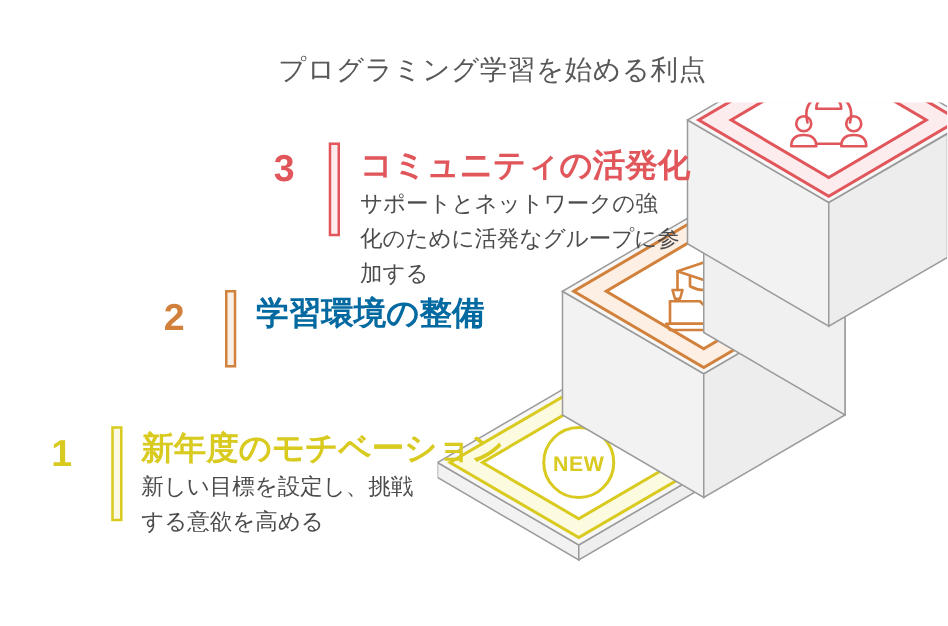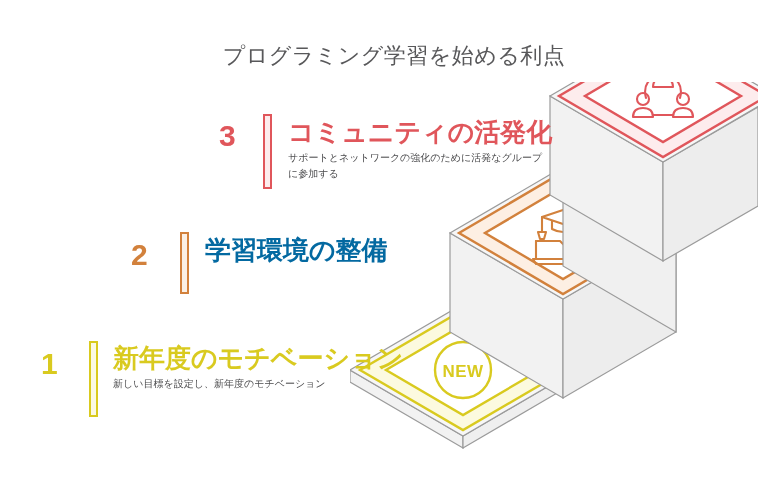--- a/index.html
+++ b/index.html
@@ -50,21 +50,21 @@
   }
   .heading {
     position: absolute;
     font-size: 26px;
     font-weight: bold;
     line-height: 1.2;
     white-space: nowrap;
   }
   .desc {
     position: absolute;
-    font-size: 10px;
+    font-size: 18px;
     color: #4c4c4e;
     line-height: 1.55;
   }
   
   #num3 { left: 219px; top: 121px; color: #e0565b; }
   #bar3 { left: 263px; top: 114px; height: 75px; border-color: #e0565b; background: #fdeced; }
   #head3 { left: 288px; top: 117px; color: #e0565b; }
   #desc3 { left: 288px; top: 150px; width: 256px; }
   
   #num2 { left: 131px; top: 240px; color: #d2813c; }
@@ -173,15 +173,15 @@
   <div class="heading" id="head3">コミュニティの活発化</div>
   <div class="desc" id="desc3">サポートとネットワークの強化のために活発なグループに参加する</div>
 
   <div class="num" id="num2">2</div>
   <div class="bar" id="bar2"></div>
   <div class="heading" id="head2">学習環境の整備</div>
 
   <div class="num" id="num1">1</div>
   <div class="bar" id="bar1"></div>
   <div class="heading" id="head1">新年度のモチベーション</div>
-  <div class="desc" id="desc1">新しい目標を設定し、新年度のモチベーション</div>
+  <div class="desc" id="desc1">新しい目標を設定し、挑戦する意欲を高める</div>
 
 </div>
 
 </body></html>

